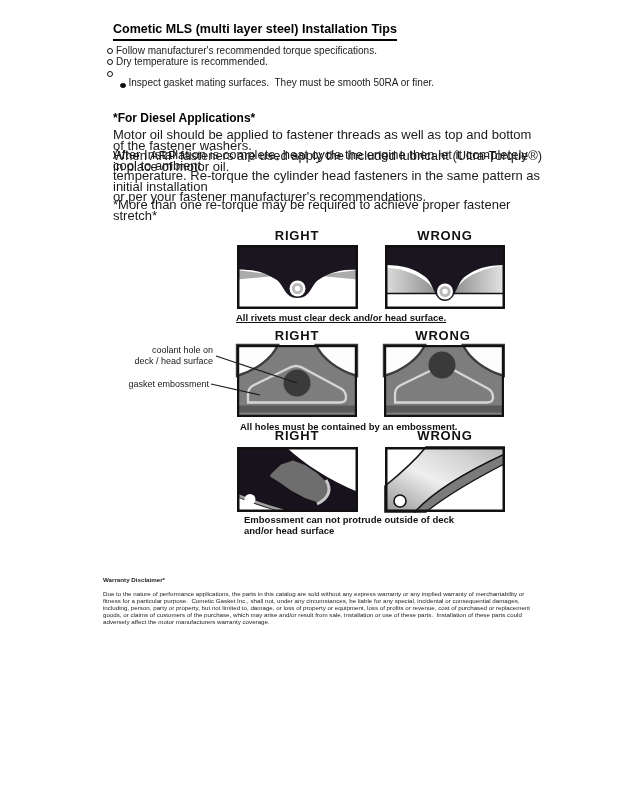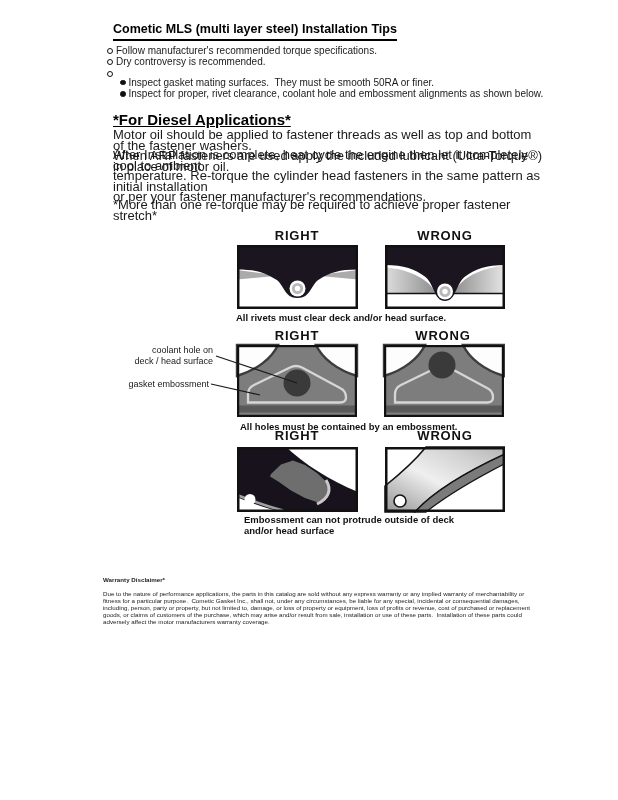--- a/index.html
+++ b/index.html
@@ -4,39 +4,39 @@
 <style>
   html,body{margin:0;padding:0;background:#ffffff;}
   .page{position:relative;width:618px;height:628px;background:#fff;overflow:hidden;
         font-family:"Liberation Sans",sans-serif;color:#1a1a1a;}
 
   .title{position:absolute;left:113px;top:22px;margin:0;font-size:12.5px;font-weight:bold;
          color:#000;border-bottom:2px solid #000;padding-bottom:2.5px;white-space:nowrap;}
 
   .bullets{position:absolute;left:107px;top:45px;width:445px;font-size:10px;line-height:11.4px;}
   .b-row{display:flex;}
-  .b-row.sub{margin-left:13px;}
+  .b-row.sub{margin-left:13px;align-items:flex-end;}
   .b-marker{width:4px;height:4px;border:1px solid #111;border-radius:50%;margin:3px 3px 0 0;flex:none;background:#fff;}
   .b-row.sub .b-marker{background:#111;width:3.5px;height:3.5px;}
   .b-text{white-space:pre-wrap;}
 
-  .diesel-head{position:absolute;left:113px;top:111px;margin:0;font-size:15px;font-weight:bold;color:#000;text-decoration:underline;}
+  .diesel-head{position:absolute;left:113px;top:111px;margin:0;font-size:12px;font-weight:bold;color:#000;}
   .bodytext{position:absolute;left:113px;width:430px;margin:0;font-size:13px;line-height:10.6px;white-space:pre-line;}
   .p1{top:130px;} .p2{top:150px;} .pnote{top:200px;}
 
   .svg-row{position:absolute;}
   .svg-row1{left:237px;top:228px;}
   .svg-row2{left:100px;top:328px;}
   .svg-row3{left:237px;top:428px;}
   text.dg-head{font-size:13px;font-weight:bold;letter-spacing:0.8px;fill:#111;
                font-family:"Liberation Sans",sans-serif;}
   text.dg-label{font-size:9px;fill:#1a1a1a;font-family:"Liberation Sans",sans-serif;}
 
   .cap{position:absolute;margin:0;font-size:9.5px;font-weight:bold;color:#111;line-height:11px;}
-  .cap1{left:236px;top:312px;}
+  .cap1{left:236px;top:312px;text-decoration:underline;}
   .cap2{left:240px;top:421px;}
   .cap3{left:244px;top:514px;white-space:pre-line;}
 
   .warranty{position:absolute;left:103px;top:576px;width:430px;font-size:6.2px;line-height:7px;color:#222;}
   .warranty p{margin:0 0 6.5px;white-space:pre-wrap;}
   .warranty p.tight{margin:0;}
   .w-head{font-weight:bold;}
 
   .pagenum{position:absolute;left:385px;top:759px;font-size:12px;color:#1a1a1a;}
 </style>
@@ -47,32 +47,28 @@
 
   <h1 class="title">Cometic MLS (multi layer steel) Installation Tips</h1>
 
   <div class="bullets">
     <div class="b-row">
       <span class="b-marker"></span>
       <span class="b-text">Follow manufacturer's recommended torque specifications.</span>
     </div>
     <div class="b-row">
       <span class="b-marker"></span>
-      <span class="b-text">Dry controversy is recommended.</span>
+      <span class="b-text">Dry temperature is recommended.</span>
     </div>
     <div class="b-row">
       <span class="b-marker"></span>
     </div>
     <div class="b-row sub">
       <span class="b-marker"></span>
       <span class="b-text">Inspect gasket mating surfaces.  They must be smooth 50RA or finer.</span>
-    </div>
-    <div class="b-row sub">
-      <span class="b-marker"></span>
-      <span class="b-text">Inspect for proper, rivet clearance, coolant hole and embossment alignments as shown below.</span>
     </div>
   </div>
 
   <h2 class="diesel-head">*For Diesel Applications*</h2>
   <p class="bodytext p1">Motor oil should be applied to fastener threads as well as top and bottom of the fastener washers.
 When ARP fasteners are used apply the included lubricant (Ultra-Torque®) in place of motor oil.</p>
   <p class="bodytext p2">After Installation is complete, heat cycle the engine then let it completely cool to ambient
 temperature. Re-torque the cylinder head fasteners in the same pattern as initial installation
 or per your fastener manufacturer's recommendations.</p>
   <p class="bodytext pnote">*More than one re-torque may be required to achieve proper fastener stretch*</p>

